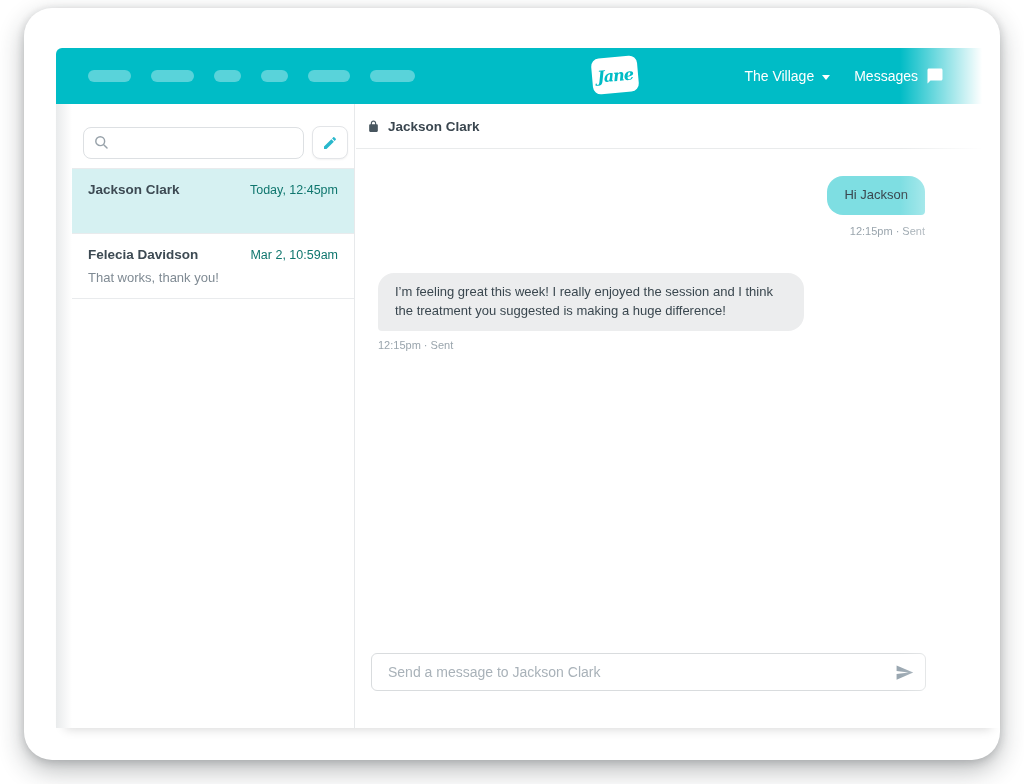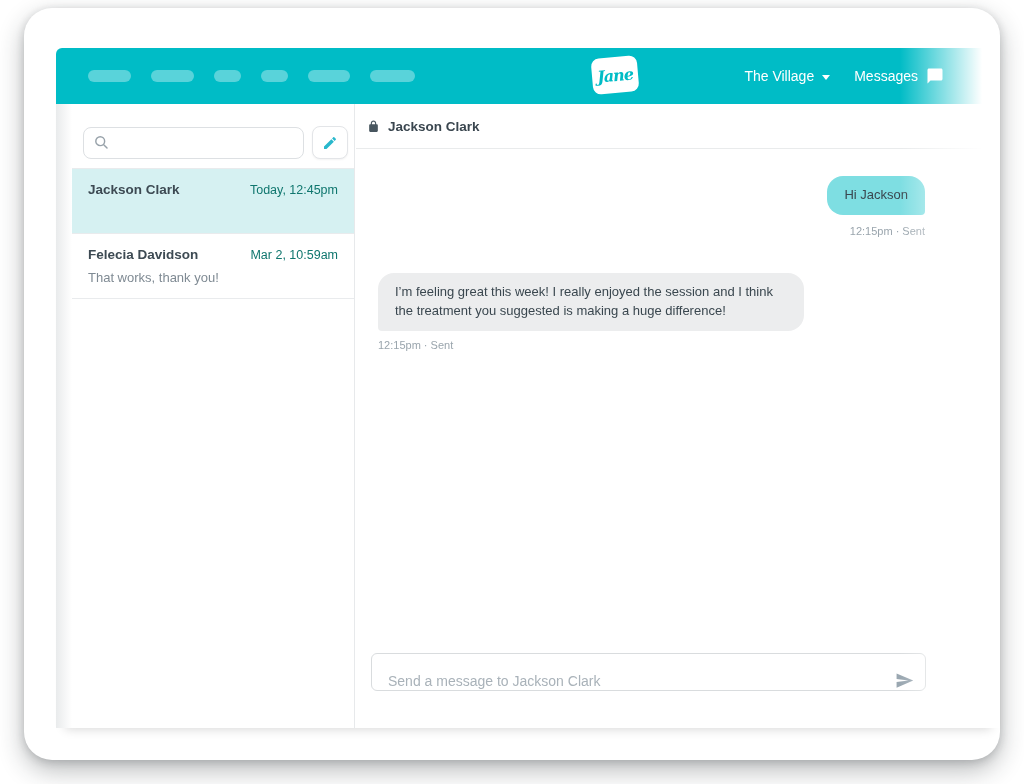--- a/index.html
+++ b/index.html
@@ -58,21 +58,21 @@
   .msg-row.outgoing{justify-content:flex-end;margin-bottom:10px;}
   .msg-row.incoming{justify-content:flex-start;align-items:flex-end;}
   .bubble{font-size:13px;line-height:1.45;color:#3A474F;padding:10px 17px;}
   .msg-row.outgoing .bubble{background:#7EDEE2;border-radius:16px 16px 4px 16px;max-width:384px;}
   .msg-row.incoming .bubble{background:#ECEDEE;border-radius:16px 16px 16px 4px;max-width:392px;}
   .meta{font-size:11px;color:#9AA5AD;}
   .meta.right{text-align:right;margin:7px 0 36px;}
   .meta.left{text-align:left;margin:8px 0 0;}
   
   .composer{position:absolute;left:15px;bottom:37px;width:555px;height:38px;box-sizing:border-box;
-            border:1px solid #D9DCDE;border-radius:6px;background:#fff;display:flex;align-items:flex-end;
+            border:1px solid #D9DCDE;border-radius:6px;background:#fff;display:flex;align-items:center;
             padding:0 11px 0 14px;}
   .composer input{flex:1;border:none;outline:none;font-size:14px;color:#3D4A53;background:transparent;
                   font-family:"Liberation Sans",sans-serif;}
   .composer input::placeholder{color:#A9B2B9;}
   .search-box input::placeholder{color:#A9B2B9;}
   .send-btn{border:none;background:transparent;padding:0;margin-left:8px;display:flex;align-items:center;cursor:pointer;}
 </style>
 </head>
 <body>
 

